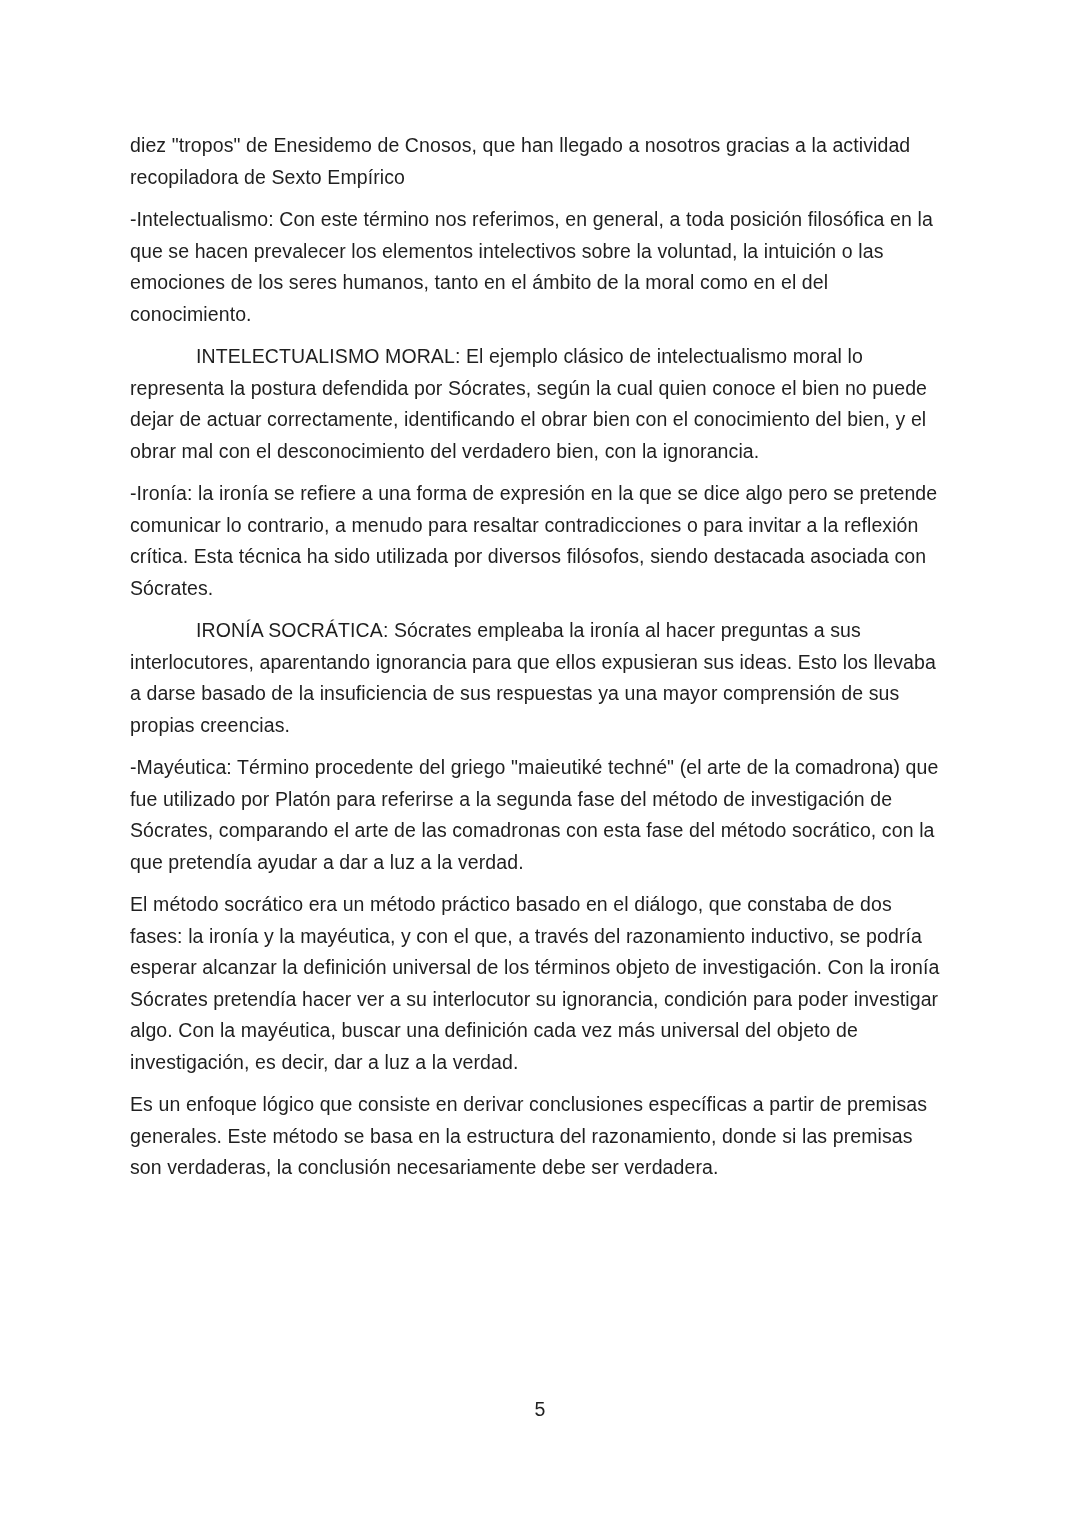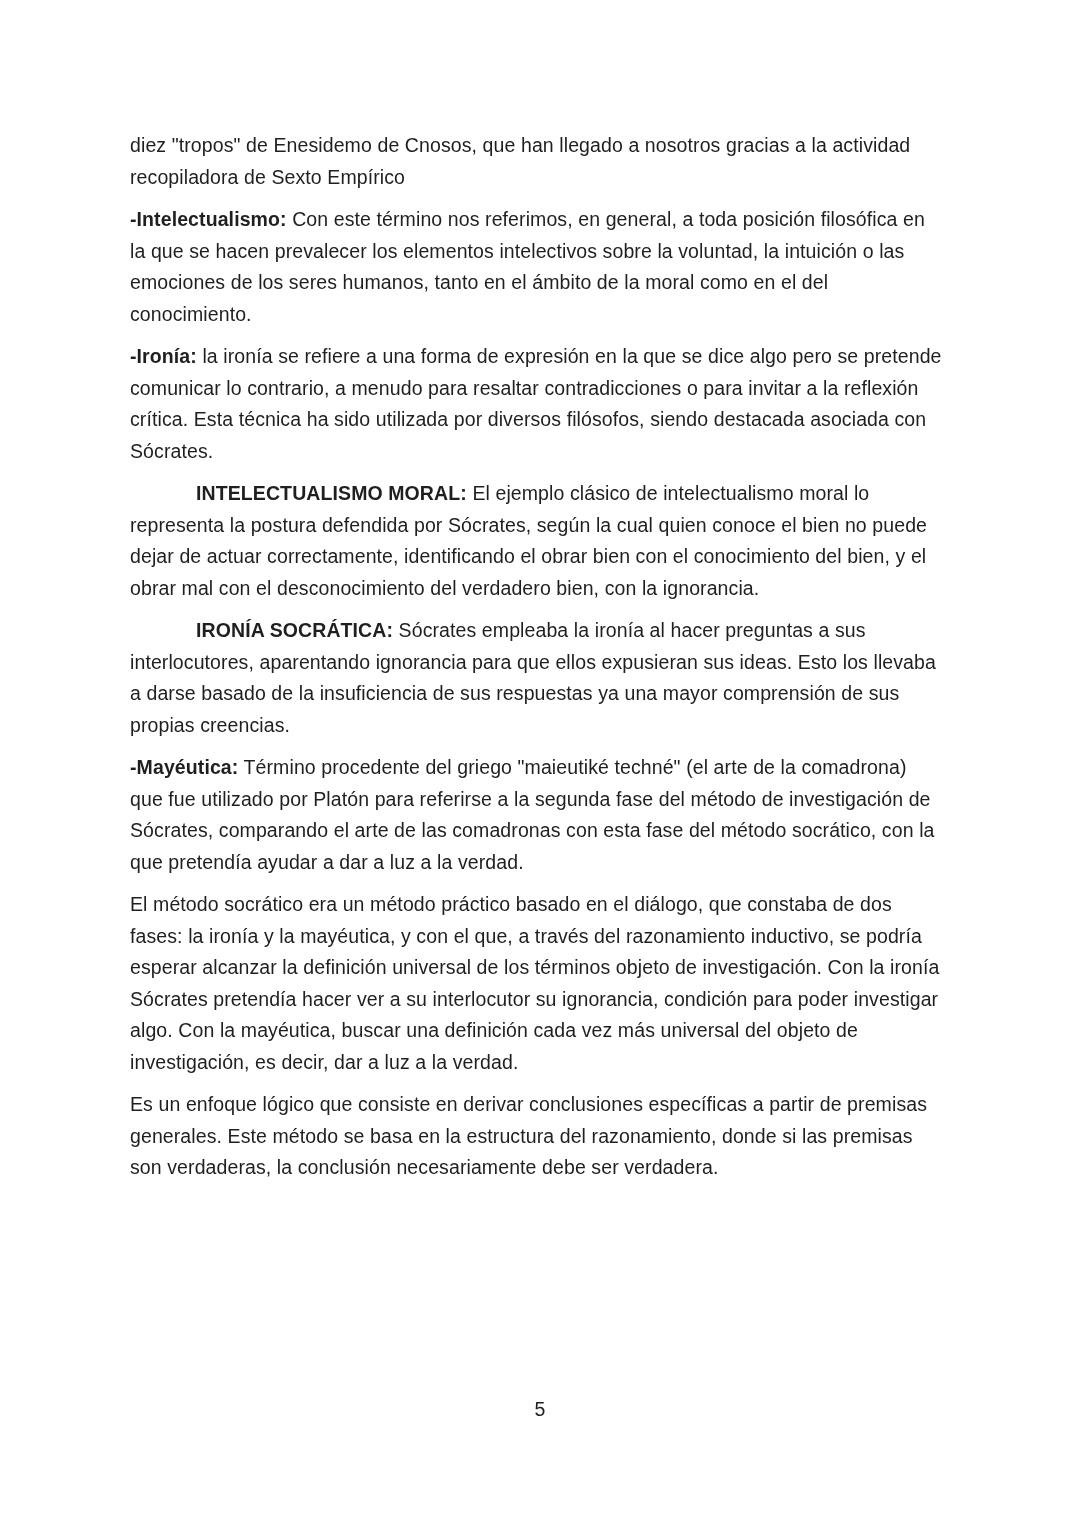--- a/index.html
+++ b/index.html
@@ -23,21 +23,21 @@
     font-size: 19.5px;
     line-height: 31.5px;
     margin-bottom: 11px;
     text-align: left;
     letter-spacing: 0.1px;
   }
   .para.indent {
     text-indent: 66px;
   }
   .lead {
-    font-weight: 700;
+    font-weight: 400;
   }
   .page-number {
     position: absolute;
     top: 1398px;
     left: 0;
     width: 1080px;
     text-align: center;
     font-size: 19.5px;
     color: #1f1f1f;
   }
@@ -45,23 +45,23 @@
 </head>
 <body>
 
 <div class="page">
 
   <p class="para"><span>diez "tropos" de Enesidemo de Cnosos, que han llegado a nosotros gracias a la actividad recopiladora de Sexto Empírico</span></p>
 
 
   <p class="para"><strong class="lead">-Intelectualismo:</strong> <span>Con este término nos referimos, en general, a toda posición filosófica en la que se hacen prevalecer los elementos intelectivos sobre la voluntad, la intuición o las emociones de los seres humanos, tanto en el ámbito de la moral como en el del conocimiento.</span></p>
 
+  <p class="para indent"><strong class="lead">INTELECTUALISMO MORAL:</strong> <span>El ejemplo clásico de intelectualismo moral lo representa la postura defendida por Sócrates, según la cual quien conoce el bien no puede dejar de actuar correctamente, identificando el obrar bien con el conocimiento del bien, y el obrar mal con el desconocimiento del verdadero bien, con la ignorancia.</span></p>
+
   <p class="para"><strong class="lead">-Ironía:</strong> <span>la ironía se refiere a una forma de expresión en la que se dice algo pero se pretende comunicar lo contrario, a menudo para resaltar contradicciones o para invitar a la reflexión crítica. Esta técnica ha sido utilizada por diversos filósofos, siendo destacada asociada con Sócrates.</span></p>
-
-  <p class="para indent"><strong class="lead">INTELECTUALISMO MORAL:</strong> <span>El ejemplo clásico de intelectualismo moral lo representa la postura defendida por Sócrates, según la cual quien conoce el bien no puede dejar de actuar correctamente, identificando el obrar bien con el conocimiento del bien, y el obrar mal con el desconocimiento del verdadero bien, con la ignorancia.</span></p>
 
   <p class="para indent"><strong class="lead">IRONÍA SOCRÁTICA:</strong> <span>Sócrates empleaba la ironía al hacer preguntas a sus interlocutores, aparentando ignorancia para que ellos expusieran sus ideas. Esto los llevaba a darse basado de la insuficiencia de sus respuestas ya una mayor comprensión de sus propias creencias.</span></p>
 
   <p class="para"><strong class="lead">-Mayéutica:</strong> <span>Término procedente del griego "maieutiké techné" (el arte de la comadrona) que fue utilizado por Platón para referirse a la segunda fase del método de investigación de Sócrates, comparando el arte de las comadronas con esta fase del método socrático, con la que pretendía ayudar a dar a luz a la verdad.</span></p>
 
   <p class="para"><span>El método socrático era un método práctico basado en el diálogo, que constaba de dos fases: la ironía y la mayéutica, y con el que, a través del razonamiento inductivo, se podría esperar alcanzar la definición universal de los términos objeto de investigación. Con la ironía Sócrates pretendía hacer ver a su interlocutor su ignorancia, condición para poder investigar algo. Con la mayéutica, buscar una definición cada vez más universal del objeto de investigación, es decir, dar a luz a la verdad.</span></p>
 
 
   <p class="para"><span>Es un enfoque lógico que consiste en derivar conclusiones específicas a partir de premisas generales. Este método se basa en la estructura del razonamiento, donde si las premisas son verdaderas, la conclusión necesariamente debe ser verdadera.</span></p>
 

